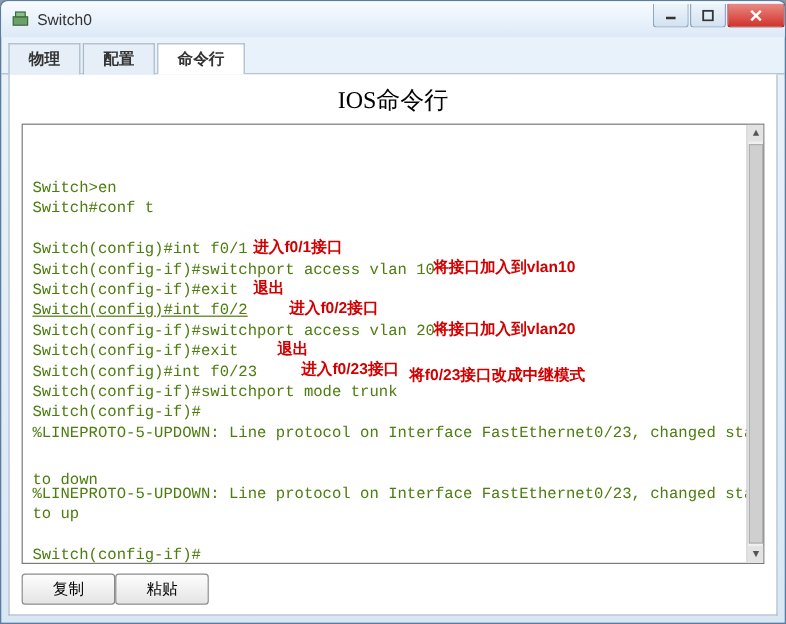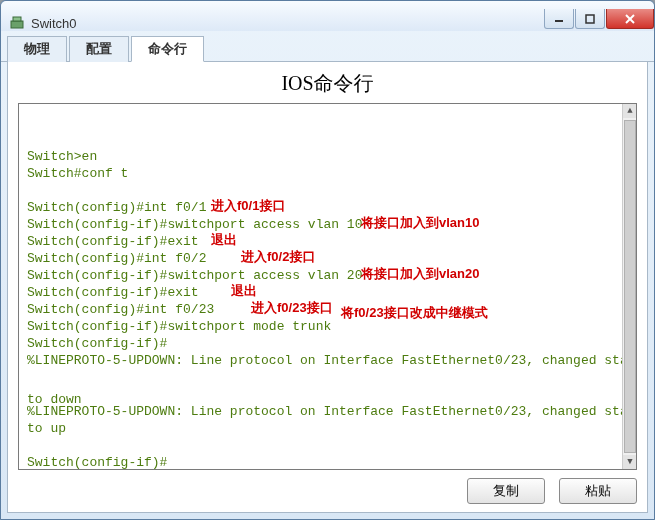--- a/index.html
+++ b/index.html
@@ -16,21 +16,21 @@
     background: linear-gradient(#eaf3fb, #d9e7f5);
     border: 1px solid #5a7ca0;
     border-radius: 6px 6px 0 0;
     display: flex;
     flex-direction: column;
     box-shadow: 0 0 4px rgba(0,0,0,0.3);
   }
   .titlebar {
     height: 30px;
     display: flex;
-    align-items: flex-end;
+    align-items: center;
     padding: 0 0 0 8px;
     background: linear-gradient(#f7fbff, #dde9f7);
     border-radius: 6px 6px 0 0;
   }
   .app-icon {
     width: 16px; height: 16px;
     margin-right: 6px;
     display:inline-block;
   }
   .title { font-size: 13px; color: #333; flex: 1; }
@@ -116,22 +116,20 @@
   }
   .sb-btn.bot { position:absolute; bottom:0; }
   .sb-thumb {
     position:absolute; left:1px; width:12px;
     top:16px; bottom:16px;
     background:#cfcfcf;
     border:1px solid #b0b0b0;
   }
   .btn-row {
     display: flex;
-    justify-content: flex-end;
-    gap: 14px;
     padding-top: 8px;
   }
   .btn {
     min-width: 78px;
     padding: 3px 14px;
     font-size: 13px;
     border: 1px solid #8a8a8a;
     background: linear-gradient(#fdfdfd,#e4e4e4);
     border-radius: 3px;
   }
@@ -177,21 +175,21 @@
   <div class="pane">
     <div class="pane-title">IOS命令行</div>
 
     <div class="terminal">
       <div class="terminal-inner" id="term-inner">
           <div class="term-line" style="top: 40px;">Switch&gt;en</div>
           <div class="term-line" style="top: 57px;">Switch#conf t</div>
           <div class="term-line" style="top: 91px;">Switch(config)#int f0/1</div>
           <div class="term-line" style="top: 108px;">Switch(config-if)#switchport access vlan 10</div>
           <div class="term-line" style="top: 125px;">Switch(config-if)#exit</div>
-          <div class="term-line" style="top: 142px;">Switch(config)#int f0/2</div>
+          <div class="term-line" style="top: 142px; text-decoration: underline;">Switch(config)#int f0/2</div>
           <div class="term-line" style="top: 159px;">Switch(config-if)#switchport access vlan 20</div>
           <div class="term-line" style="top: 176px;">Switch(config-if)#exit</div>
           <div class="term-line" style="top: 193px;">Switch(config)#int f0/23</div>
           <div class="term-line" style="top: 210px;">Switch(config-if)#switchport mode trunk</div>
           <div class="term-line" style="top: 227px;">Switch(config-if)#</div>
           <div class="term-line" style="top: 244px;">%LINEPROTO-5-UPDOWN: Line protocol on Interface FastEthernet0/23, changed state</div>
           <div class="term-line" style="top: 261px; margin-top: 22px;">to down</div>
           <div class="term-line" style="top: 278px;"></div>
           <div class="term-line" style="top: 295px;">%LINEPROTO-5-UPDOWN: Line protocol on Interface FastEthernet0/23, changed state</div>
           <div class="term-line" style="top: 312px;">to up</div>

